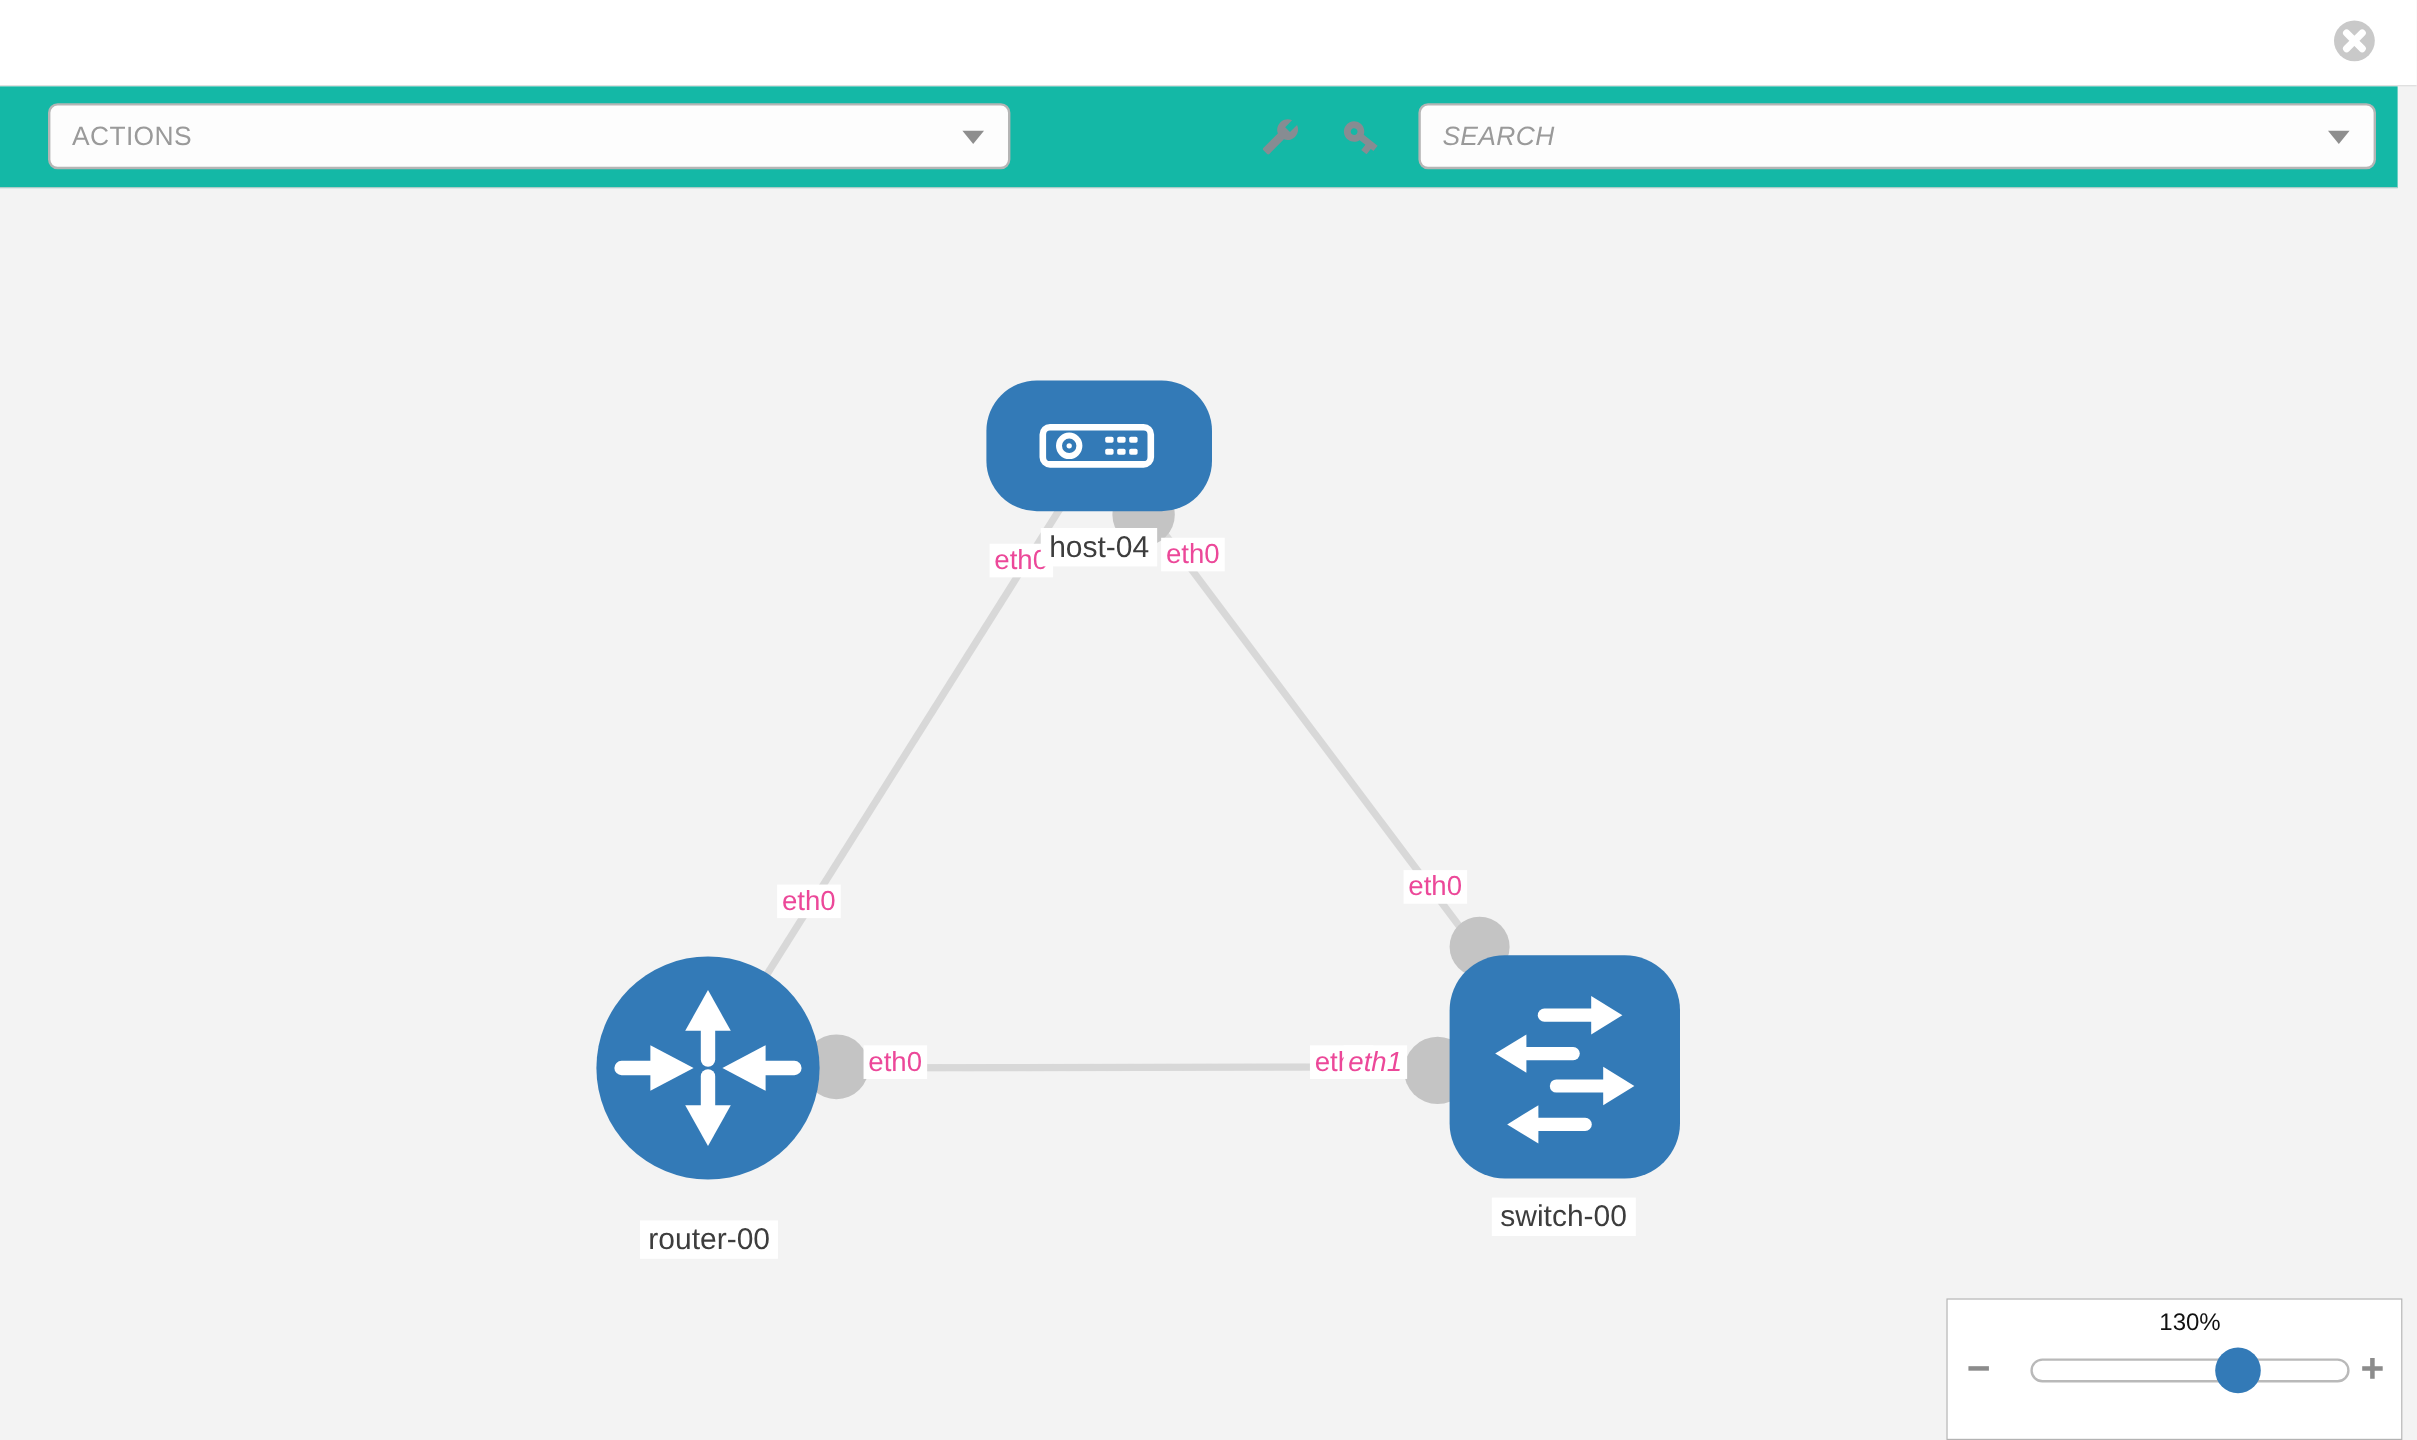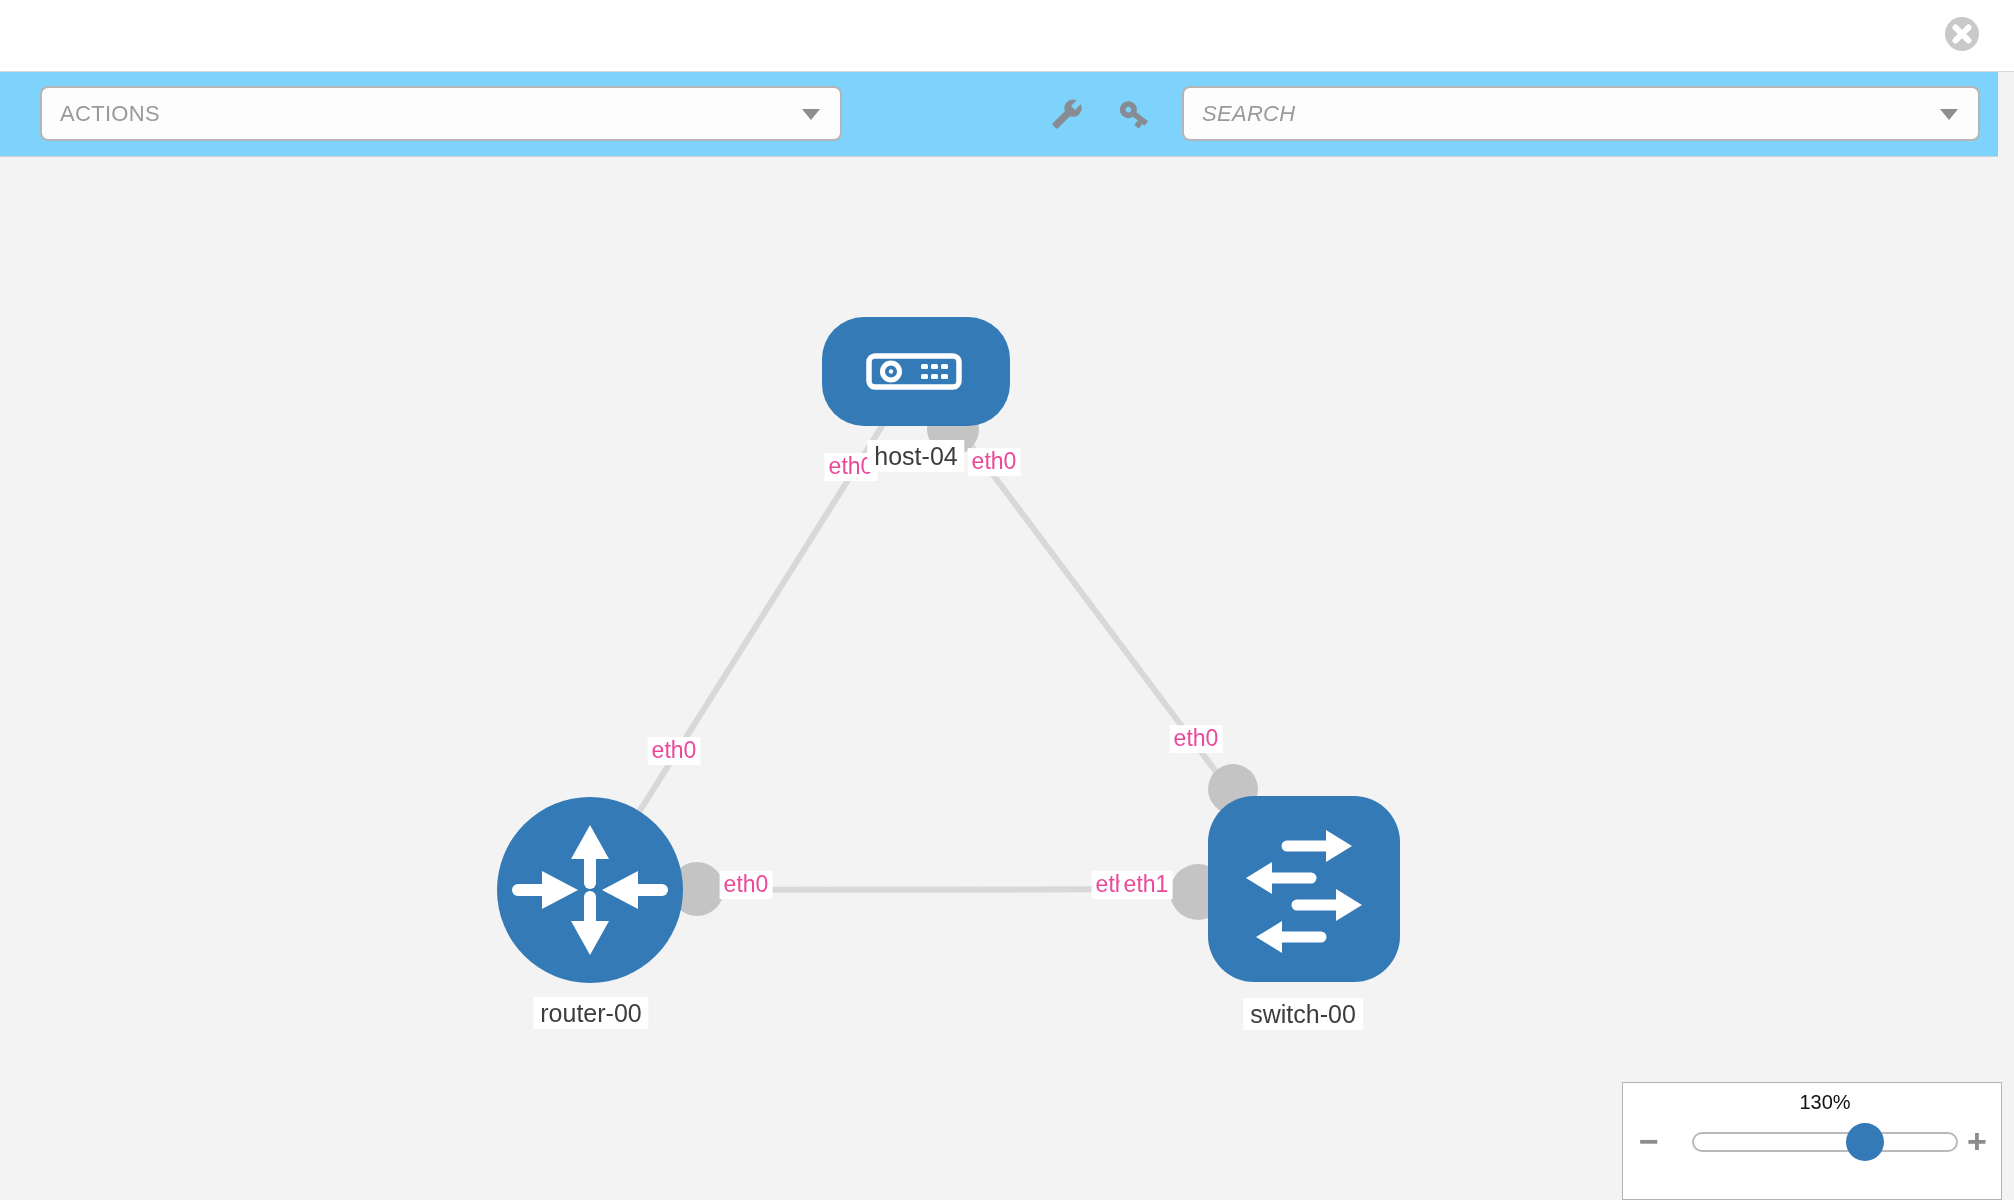--- a/index.html
+++ b/index.html
@@ -15,21 +15,21 @@
   .page-title{
     position:absolute;left:40px;top:0;height:71px;line-height:71px;
     font-size:26px;font-weight:bold;color:#4d4d4d;letter-spacing:.2px;
   }
   .close-btn{
     position:absolute;left:1944px;top:16px;width:36px;height:36px;cursor:pointer;
   }
   
   .toolbar{
     position:absolute;left:0;top:72px;width:1998px;height:84px;
-    background:#7dd3fc;border-bottom:1px solid #d2d2d2;
+    background:#14b8a6;border-bottom:1px solid #d2d2d2;
   }
   .select-box{
     position:absolute;top:14px;height:55px;box-sizing:border-box;
     background:#fdfdfd;border:2px solid #b5b5b5;border-radius:8px;
     display:flex;align-items:center;cursor:pointer;
   }
   .select-box .sel-label{
     padding-left:18px;font-size:22px;color:#9a9a9a;letter-spacing:.3px;
   }
   .caret{
@@ -177,22 +177,22 @@
     </g>
   </svg>
 
   <div class="graph-label if-label" style="left:851px;top:310px;">eth0</div>
   <div class="graph-label if-label" style="left:994px;top:305px;">eth0</div>
   <div class="graph-label node-label" style="left:916px;top:299px;">host-04</div>
   <div class="graph-label if-label" style="left:674px;top:594px;">eth0</div>
   <div class="graph-label if-label" style="left:1196px;top:582px;">eth0</div>
   <div class="graph-label if-label" style="left:746px;top:728px;">eth0</div>
   <div class="graph-label if-label" style="left:1118px;top:728px;">eth0</div>
-  <div class="graph-label if-label" style="left:1146px;top:728px;">eth1</div>
-  <div class="graph-label node-label" style="left:591px;top:856px;">router-00</div>
+  <div class="graph-label if-label" style="left:1146px;top:728px;font-style:italic;">eth1</div>
+  <div class="graph-label node-label" style="left:591px;top:876px;">router-00</div>
   <div class="graph-label node-label" style="left:1303px;top:857px;">switch-00</div>
 
   <div class="zoom-panel">
     <div class="zoom-value">130%</div>
     <span class="zoom-minus">−</span>
     <div class="zoom-track">
       <div class="zoom-thumb"></div>
     </div>
     <span class="zoom-plus">+</span>
   </div>

